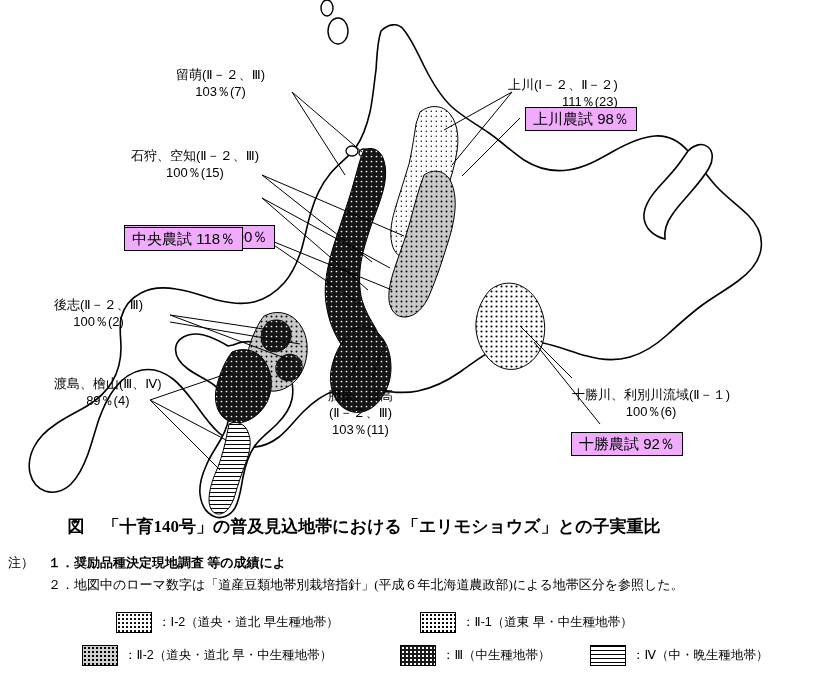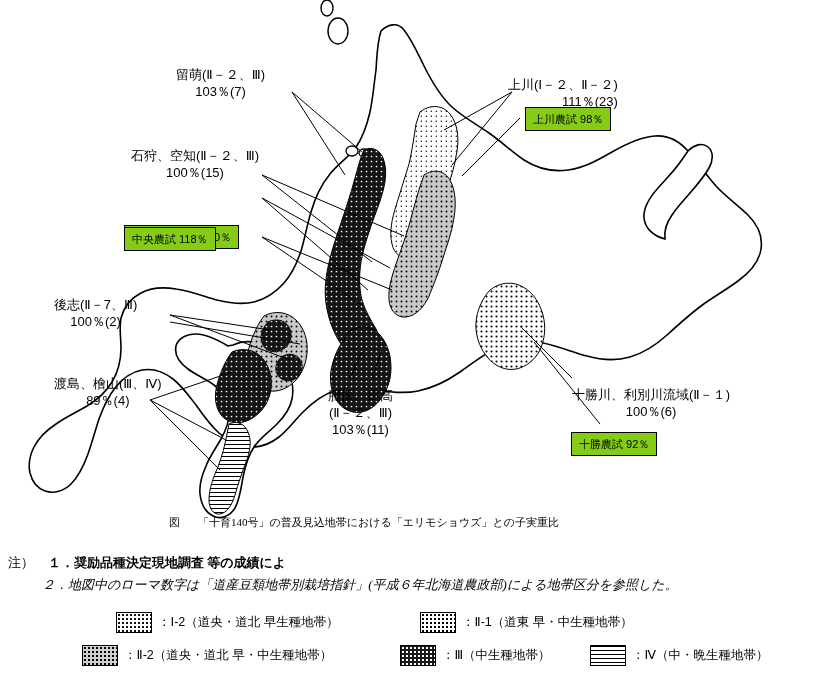--- a/index.html
+++ b/index.html
@@ -11,37 +11,37 @@
     position:relative;
     overflow:hidden;
   }
   #stage{position:relative;width:833px;height:677px;}
 
   .lbl{position:absolute;font-size:13px;line-height:17px;white-space:nowrap;}
   .lbl .ln{display:block;}
   .ctr{text-align:center;}
 
   .boxed{
-    position:absolute;border:1px solid #000;background:#84cc16;
-    font-size:11px;line-height:16px;padding:3px 7px;white-space:nowrap;
+    position:absolute;border:1px solid #000;background:#f0abfc;
+    font-size:15px;line-height:16px;padding:3px 7px;white-space:nowrap;
   }
 
   svg.overlay{position:absolute;left:0;top:0;width:833px;height:677px;}
 
   
   .caption{
     position:absolute;left:0;top:515px;width:728px;text-align:center;
-    font-size:11px;font-family:"Liberation Serif","DejaVu Serif",serif;
+    font-size:17px;font-family:"Liberation Serif","DejaVu Serif",serif;font-weight:bold;
   }
   .caption .figword{margin-right:18px;}
   .notes{position:absolute;left:8px;top:552px;width:820px;font-size:13px;
     font-family:"Liberation Serif","DejaVu Serif",serif;line-height:21px;}
   .notes .n-head{position:absolute;left:0;top:0;}
   .notes .n1{position:absolute;left:40px;top:0;font-weight:bold;}
-  .notes .n2{position:absolute;left:34px;top:22px;font-style:italic;}
+  .notes .n2{position:absolute;left:40px;top:22px;}
 
   
   .legend{position:absolute;left:0;top:612px;width:796px;height:62px;font-size:12.5px;}
   .lg-item{position:absolute;display:flex;align-items:center;white-space:nowrap;}
   .sw{width:34px;height:19px;border:1px solid #000;margin-right:6px;display:inline-block;}
   .sw-dot-light{background-color:#ffffff;
     background-image:radial-gradient(#000 0.7px, transparent 0.8px);
     background-size:4px 4px;}
   .sw-dot-med{background-color:#ffffff;
     background-image:radial-gradient(#000 1.0px, transparent 1.1px);
@@ -230,21 +230,21 @@
     <span class="ln">上川(Ⅰ－２、Ⅱ－２)</span>
     <span class="ln">111％(23)</span>
   </div>
 
   <div class="lbl ctr" style="left:131px;top:147px;">
     <span class="ln">石狩、空知(Ⅱ－２、Ⅲ)</span>
     <span class="ln">100％(15)</span>
   </div>
 
   <div class="lbl ctr" style="left:54px;top:296px;">
-    <span class="ln">後志(Ⅱ－7、Ⅲ)</span>
+    <span class="ln">後志(Ⅱ－２、Ⅲ)</span>
     <span class="ln">100％(2)</span>
   </div>
 
   <div class="lbl ctr" style="left:54px;top:375px;">
     <span class="ln">渡島、檜山(Ⅲ、Ⅳ)</span>
     <span class="ln">89％(4)</span>
   </div>
 
   <div class="lbl ctr" style="left:328px;top:387px;">
     <span class="ln">胆振、日高</span>

